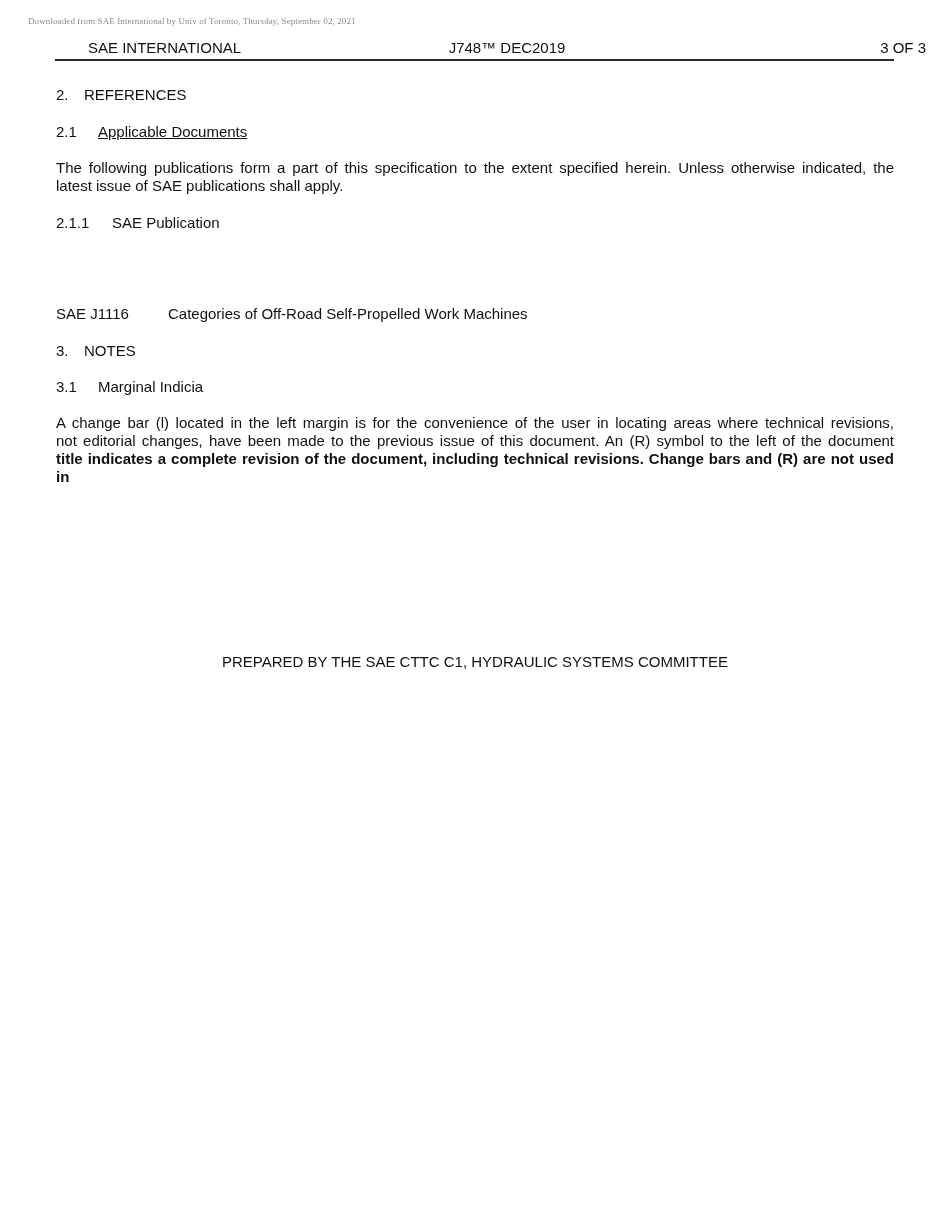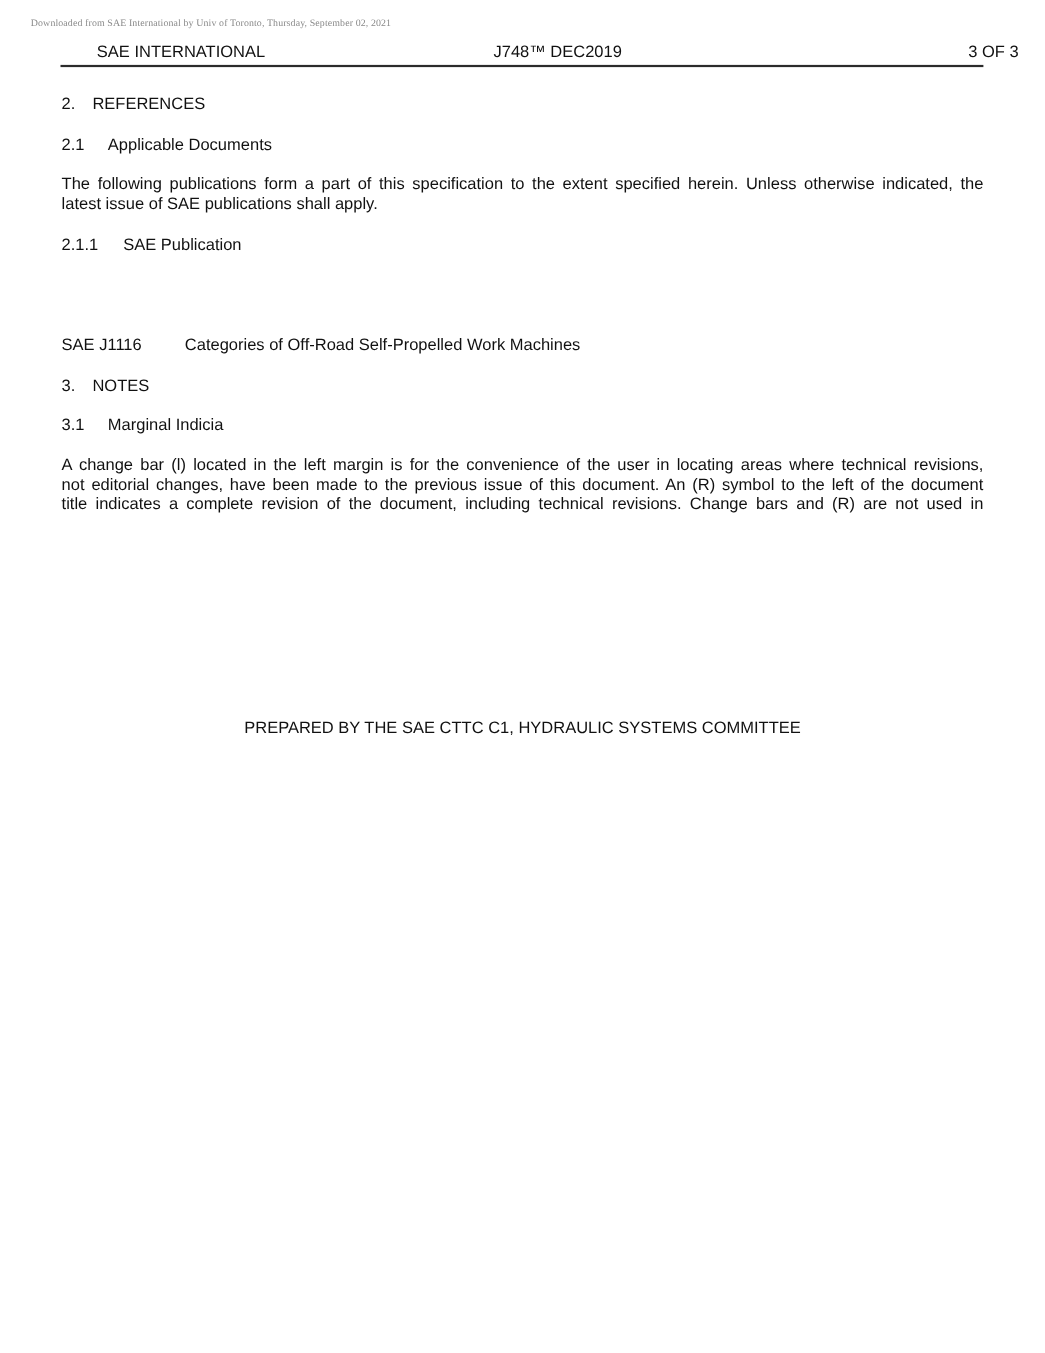--- a/index.html
+++ b/index.html
@@ -85,21 +85,21 @@
   <span class="right">3 OF 3</span>
 </div>
 <div class="header-rule"></div>
 
 <div class="content">
 
   <div class="block heading h1" style="top:0px;">
     <span class="num">2.</span><span>REFERENCES</span>
   </div>
 
-  <div class="block heading h2" style="top:37px;">
+  <div class="block heading h2" style="top:37px;text-decoration:underline;">
     <span class="num">2.1</span><span>Applicable Documents</span>
   </div>
 
   <div class="block para" style="top:73px;">
     <div class="para" style="text-align-last: justify;">The following publications form a part of this specification to the extent specified herein. Unless otherwise indicated, the</div>
     <div>latest issue of SAE publications shall apply.</div>
   </div>
 
   <div class="block heading h3" style="top:128px;">
     <span class="num">2.1.1</span><span>SAE Publication</span>
@@ -116,18 +116,18 @@
     <span class="num">3.</span><span>NOTES</span>
   </div>
 
   <div class="block heading h2" style="top:292px;">
     <span class="num">3.1</span><span>Marginal Indicia</span>
   </div>
 
   <div class="block para" style="top:328px;">
     <div style="text-align: justify; text-align-last: justify;">A change bar (l) located in the left margin is for the convenience of the user in locating areas where technical revisions,</div>
     <div style="text-align: justify; text-align-last: justify;">not editorial changes, have been made to the previous issue of this document. An (R) symbol to the left of the document</div>
-    <div style="text-align: justify; text-align-last: justify;">title indicates a complete revision of the document, including technical revisions. Change bars and (R) are not used in</div>
+    <div style="text-align: justify; text-align-last: justify; font-weight: bold;">title indicates a complete revision of the document, including technical revisions. Change bars and (R) are not used in</div>
   </div>
 
 </div>
 
 <div class="footer-prepared">PREPARED BY THE SAE CTTC C1, HYDRAULIC SYSTEMS COMMITTEE</div>
 
 </body></html>

